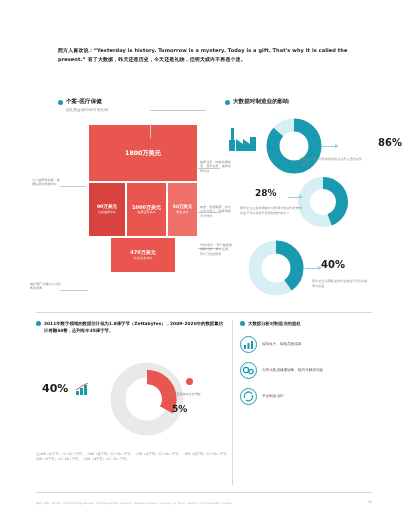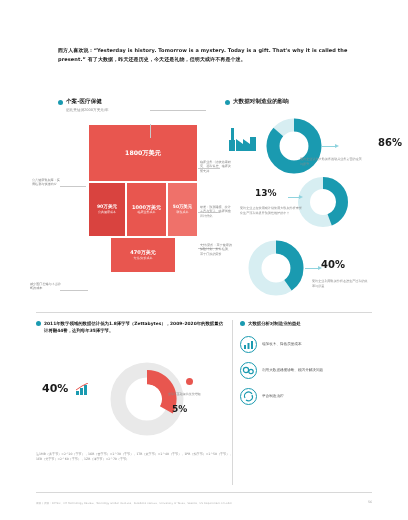--- a/index.html
+++ b/index.html
@@ -163,21 +163,21 @@
   <div class="arrow" style="left:322px;top:146px;width:14px;"></div>
   <div class="pct" style="left:338px;top:137px;margin-left:40px;">86%</div>
   <div class="rnote" style="left:300px;top:157px;width:64px;">受访企业认为大数据将推动其业务运营的改善与提升</div>
 
   <div>
     <svg style="position:absolute;left:297px;top:176px;" width="52" height="52" viewBox="0 0 52 52">
       <circle cx="26" cy="26" r="19" fill="none" stroke="#d7eef2" stroke-width="12"></circle>
       <circle cx="26" cy="26" r="19" fill="none" stroke="#1a9ab0" stroke-width="12" stroke-dasharray="52.5 66.9" transform="rotate(-90 26 26)"></circle>
     </svg>
   </div>
-  <div class="pct small" style="left:255px;top:188px;">13%</div>
+  <div class="pct small" style="left:255px;top:188px;">28%</div>
   <div class="arrow" style="left:288px;top:197px;width:12px;"></div>
   <div class="rnote" style="left:240px;top:206px;width:62px;">受访企业正在使用或计划使用大数据分析来优化生产流程并提升预测性维护的水平</div>
 
   <div>
     <svg style="position:absolute;left:248px;top:240px;" width="56" height="56" viewBox="0 0 56 56">
       <circle cx="28" cy="28" r="21" fill="none" stroke="#d7eef2" stroke-width="13"></circle>
       <circle cx="28" cy="28" r="21" fill="none" stroke="#1a9ab0" stroke-width="13" stroke-dasharray="52.8 79.1" transform="rotate(-90 28 28)"></circle>
     </svg>
   </div>
   <div class="arrow" style="left:305px;top:268px;width:14px;"></div>

